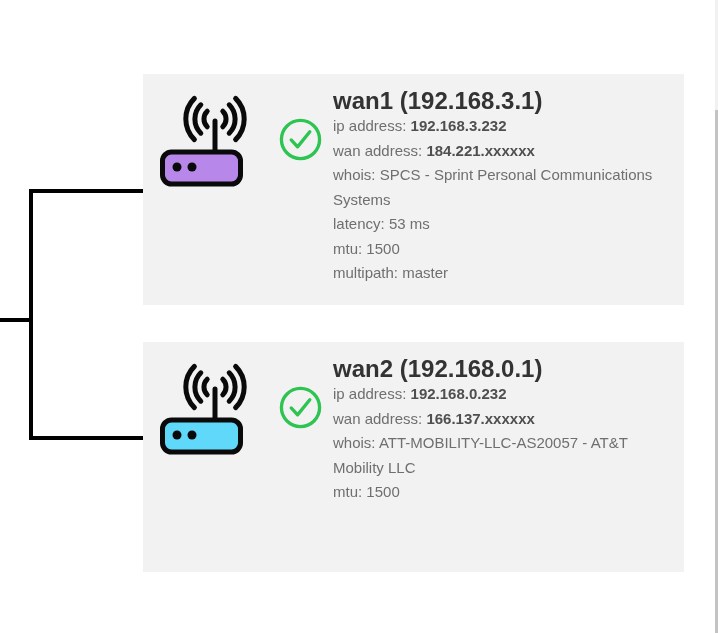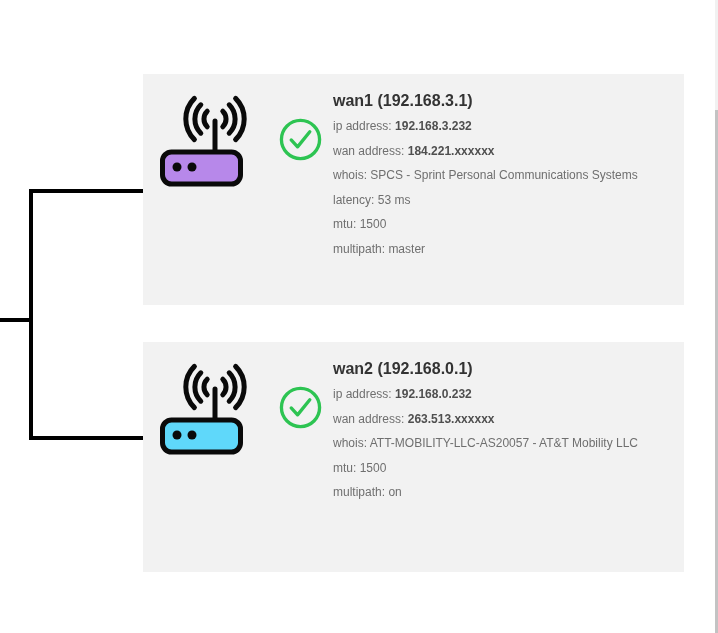--- a/index.html
+++ b/index.html
@@ -17,23 +17,23 @@
   .card{
     position:absolute;left:143px;width:541px;background:#f2f2f2;
     display:flex;align-items:flex-start;box-sizing:border-box;
   }
   #card-wan1{top:74px;height:231px;}
   #card-wan2{top:342px;height:230px;}
   .router-icon-wrap{margin:20px 0 0 15px;flex:0 0 auto;}
   .check-wrap{margin:43px 0 0 28px;flex:0 0 auto;}
   .text-col{margin:14px 18px 0 10px;flex:1 1 auto;min-width:0;}
   .card-title{
-    margin:0;font-size:16px;line-height:26px;font-weight:bold;color:#333333;
+    margin:0;font-size:24px;line-height:26px;font-weight:bold;color:#333333;
   }
-  .row{margin:0;font-size:12px;line-height:24.5px;color:#6f6f6f;}
+  .row{margin:0;font-size:15px;line-height:24.5px;color:#6f6f6f;}
   .row .val{color:#6f6f6f;}
   .row .val.bold{font-weight:bold;color:#4f4f4f;}
   
   #scrollbar-track{position:absolute;right:0;top:0;width:3px;height:633px;background:#f1f1f1;}
   #scrollbar-thumb{position:absolute;right:0;top:110px;width:3px;height:523px;background:#c3c3c3;}
   svg{display:block;}
 </style>
 </head>
 <body>
 
@@ -101,23 +101,22 @@
       <svg width="45" height="45" viewBox="0 0 46 46" aria-hidden="true">
         <g fill="none" stroke-linecap="round" stroke-linejoin="round" stroke-width="3.4" style="stroke: rgb(45, 196, 82);">
           <circle cx="23" cy="23" r="19.5"></circle>
           <path d="M 13.5 23.5 L 20 30.5 L 32.5 15"></path>
         </g>
       </svg>
     </div>
     <div class="text-col">
       <h2 class="card-title">wan2 (192.168.0.1)</h2>
       <p class="row"><span class="lbl">ip address:</span> <span class="val bold">192.168.0.232</span></p>
-      <p class="row"><span class="lbl">wan address:</span> <span class="val bold">263.513.xxxxxx</span></p>
+      <p class="row"><span class="lbl">wan address:</span> <span class="val bold">166.137.xxxxxx</span></p>
       <p class="row"><span class="lbl">whois:</span> <span class="val">ATT-MOBILITY-LLC-AS20057 - AT&amp;T Mobility LLC</span></p>
       <p class="row"><span class="lbl">mtu:</span> <span class="val">1500</span></p>
-      <p class="row"><span class="lbl">multipath:</span> <span class="val">on</span></p>
     </div>
   </div>
 
   <div id="scrollbar-track"></div>
   <div id="scrollbar-thumb"></div>
 
 </div>
 
 </body></html>

